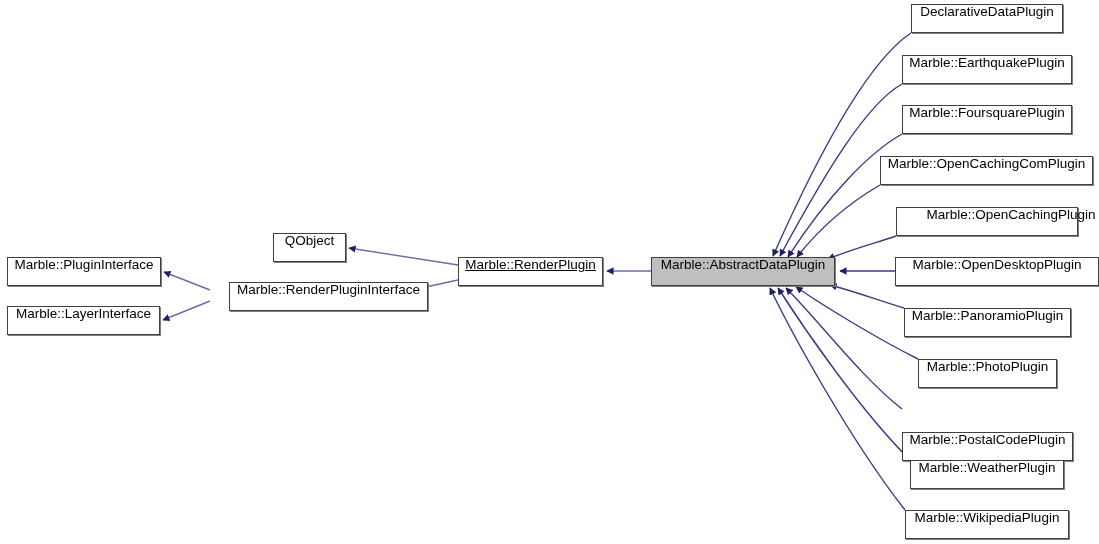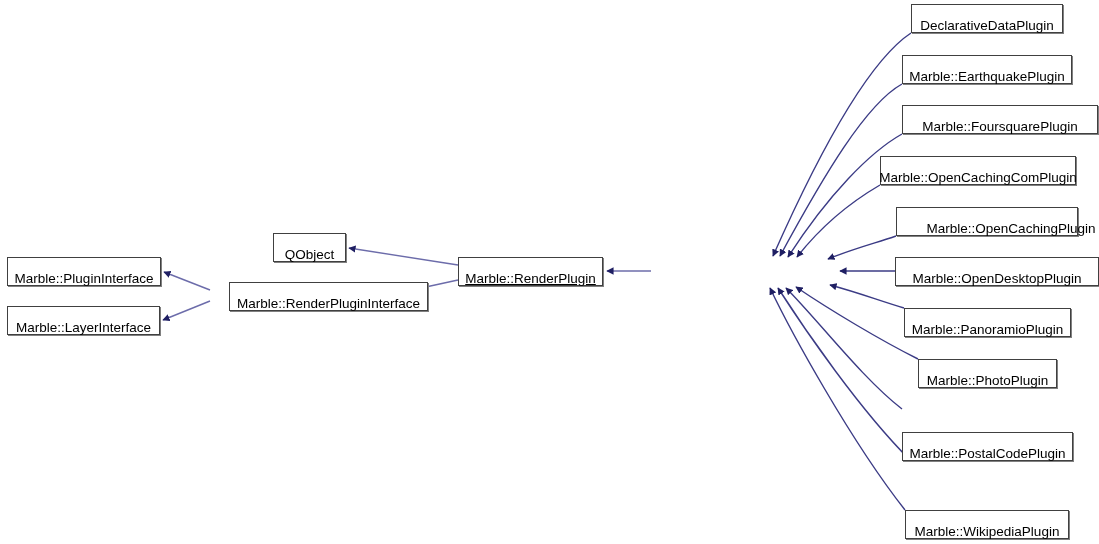--- a/index.html
+++ b/index.html
@@ -28,21 +28,21 @@
   }
   .node {
     position: absolute;
     box-sizing: border-box;
     border: 1px solid #404040;
     background: #ffffff;
     color: #000000;
     font-size: 13.5px;
     line-height: 1;
     display: flex;
-    align-items: flex-end;
+    align-items: flex-start;
     justify-content: center;
     white-space: nowrap;
     height: 29px;
     box-shadow: 1px 1px 0 0 #808080;
   }
   .node.highlight {
     background: #bfbfbf;
   }
   .node-label {
     display: block;
@@ -104,34 +104,37 @@
   </div>
 
   <div class="node" style="left:210px; top:282px; width:199px;margin-left:19px;">
     <span class="node-label">Marble::RenderPluginInterface</span>
   </div>
 
   <div class="node" style="left:458px; top:257px; width:145px;text-decoration:underline;">
     <span class="node-label">Marble::RenderPlugin</span>
   </div>
 
+  <div class="node highlight" style="left:651px; top:257px; width:184px;">
+    <span class="node-label">Marble::AbstractDataPlugin</span>
+  </div>
 
   <div class="node" style="left:911px; top:4px; width:152px;">
     <span class="node-label">DeclarativeDataPlugin</span>
   </div>
 
   <div class="node" style="left:902px; top:55px; width:170px;">
     <span class="node-label">Marble::EarthquakePlugin</span>
   </div>
 
-  <div class="node" style="left:902px; top:105px; width:196px;">
+  <div class="node" style="left:902px; top:105px; width:170px;">
     <span class="node-label">Marble::FoursquarePlugin</span>
   </div>
 
-  <div class="node" style="left:880px; top:156px; width:196px;">
+  <div class="node" style="left:880px; top:156px; width:213px;">
     <span class="node-label">Marble::OpenCachingComPlugin</span>
   </div>
 
   <div class="node" style="left:896px; top:207px; width:182px;padding-left:48px;">
     <span class="node-label">Marble::OpenCachingPlugin</span>
   </div>
 
   <div class="node" style="left:895px; top:257px; width:204px;">
     <span class="node-label">Marble::OpenDesktopPlugin</span>
   </div>
@@ -141,18 +144,21 @@
   </div>
 
   <div class="node" style="left:918px; top:359px; width:139px;">
     <span class="node-label">Marble::PhotoPlugin</span>
   </div>
 
   <div class="node" style="left:902px; top:432px; width:171px;">
     <span class="node-label">Marble::PostalCodePlugin</span>
   </div>
 
+  <div class="node" style="left:910px; top:460px; width:154px;">
+    <span class="node-label">Marble::WeatherPlugin</span>
+  </div>
 
   <div class="node" style="left:905px; top:510px; width:164px;">
     <span class="node-label">Marble::WikipediaPlugin</span>
   </div>
 
 </div>
 
 </body></html>

